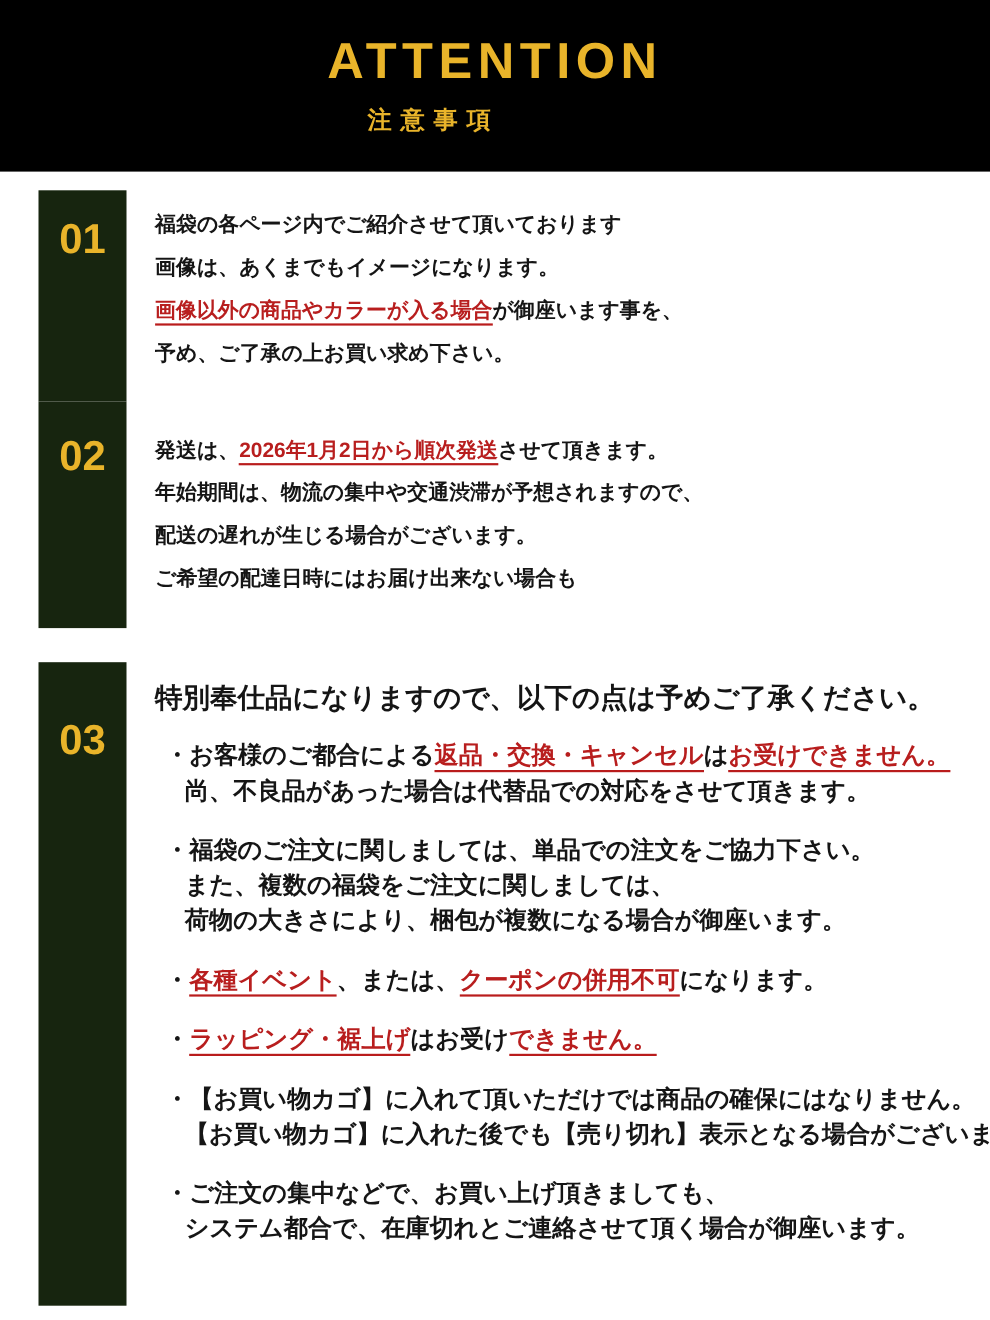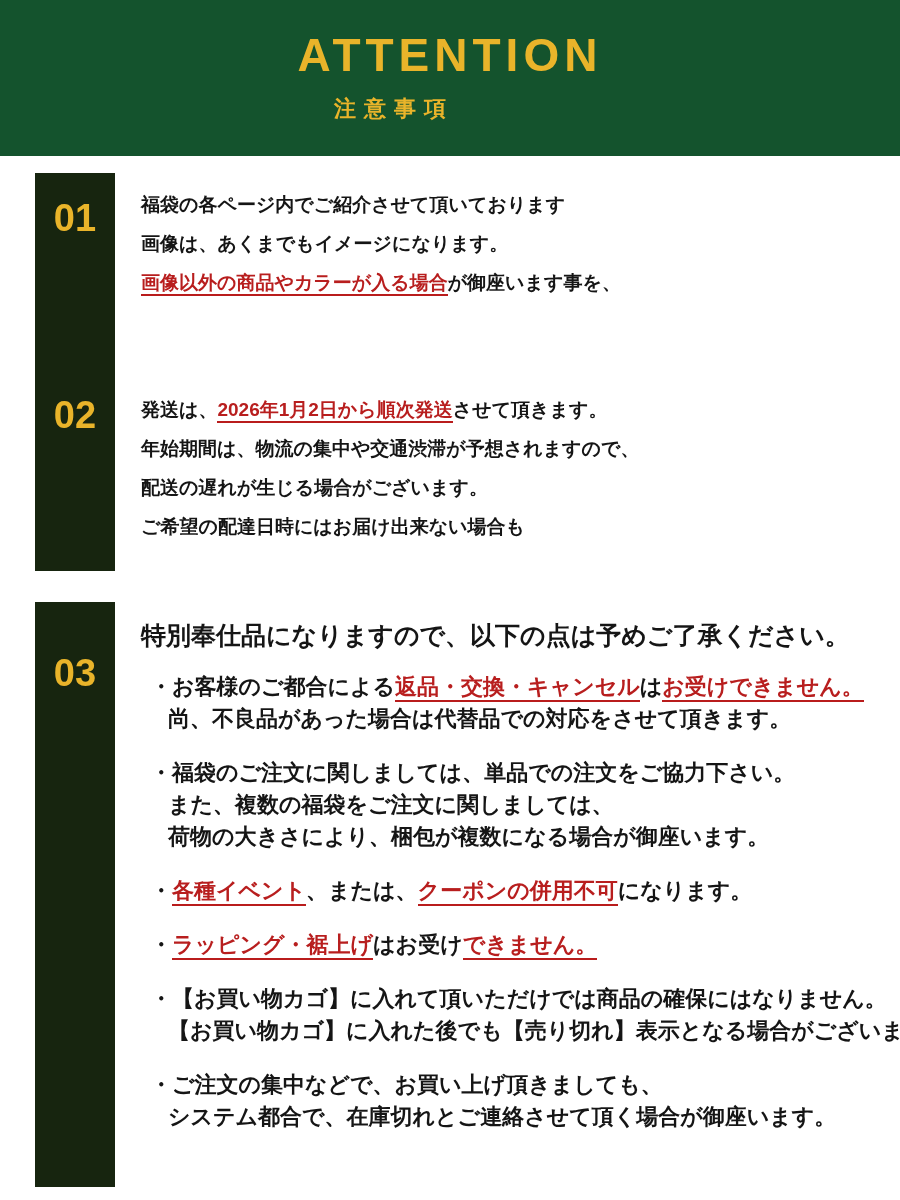--- a/index.html
+++ b/index.html
@@ -1,19 +1,19 @@
 <!DOCTYPE html>
 <html><head>
 <meta charset="utf-8">
 <style>
   html,body{margin:0;padding:0;background:#fff;}
   #canvas{position:relative;width:900px;height:1200px;background:#ffffff;overflow:hidden;
           font-family:"Liberation Sans","DejaVu Sans",sans-serif;font-weight:700;}
   
-  .band{position:absolute;left:0;top:0;width:900px;height:156px;background:#14532d;}
+  .band{position:absolute;left:0;top:0;width:900px;height:156px;background:#000000;}
   .attn{position:absolute;left:0;top:30px;width:900px;text-align:center;color:#e9b42a;
         font-size:46px;letter-spacing:5px;line-height:1.1;margin:0;}
   .attn-sub{position:absolute;left:0;top:97px;width:788px;text-align:center;color:#e9b42a;
         font-size:22px;letter-spacing:8px;line-height:1.1;margin:0;}
   
   .numbox{position:absolute;left:35px;width:80px;background:#17250f;color:#e9b42a;
           text-align:center;font-size:38px;line-height:1;}
   #box1{top:173px;height:192px;padding-top:26px;box-sizing:border-box;}
   #box2{top:365px;height:206px;padding-top:31px;box-sizing:border-box;}
   #box3{top:602px;height:585px;padding-top:52px;box-sizing:border-box;}
@@ -40,20 +40,21 @@
     <div class="attn-sub">注意事項</div>
   </div>
 
   <div class="numbox" id="box1">
     <span>01</span>
   </div>
   <div class="txt" id="txt1">
     <p><span>福袋の各ページ内でご紹介させて頂いております</span></p>
     <p><span>画像は、あくまでもイメージになります。</span></p>
     <p><span class="red-u">画像以外の商品やカラーが入る場合</span><span>が御座います事を、</span></p>
+    <p><span>予め、ご了承の上お買い求め下さい。</span></p>
   </div>
 
   <div class="numbox" id="box2">
     <span>02</span>
   </div>
   <div class="txt" id="txt2">
     <p><span>発送は、</span><span class="red-u">2026年1月2日から順次発送</span><span>させて頂きます。</span></p>
     <p><span>年始期間は、物流の集中や交通渋滞が予想されますので、</span></p>
     <p><span>配送の遅れが生じる場合がございます。</span></p>
     <p><span>ご希望の配達日時にはお届け出来ない場合も</span></p>

